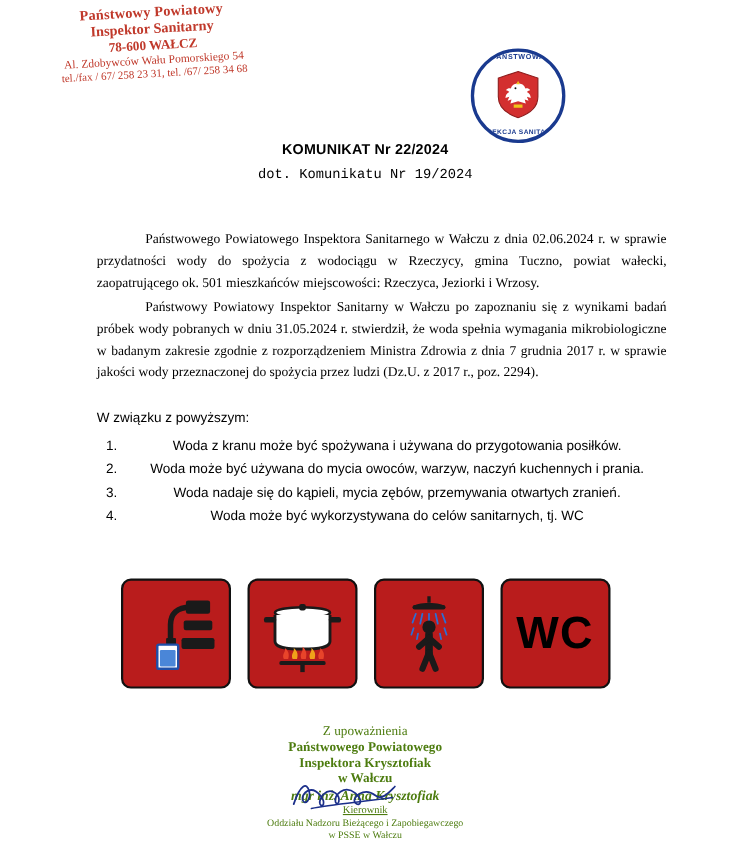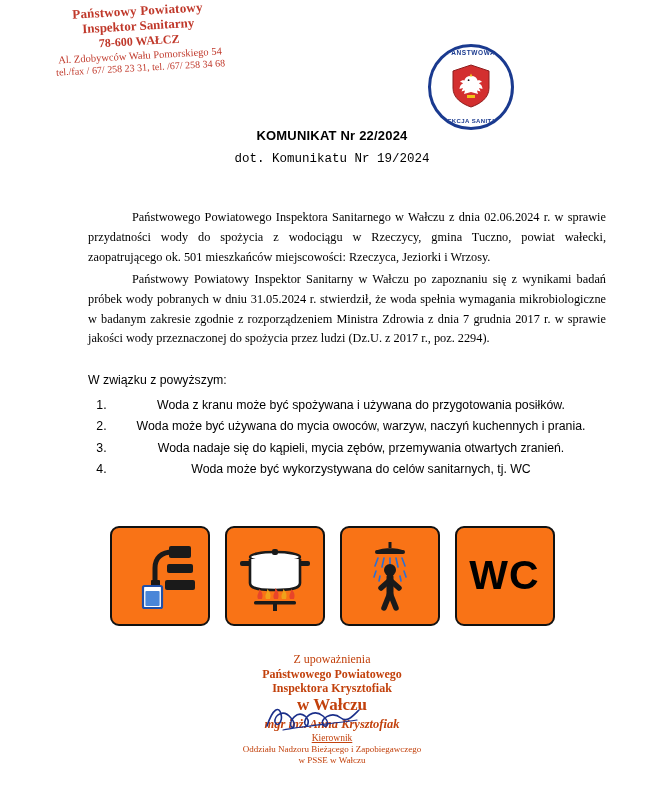--- a/index.html
+++ b/index.html
@@ -161,21 +161,21 @@
     margin-top: 46px;
     display: flex;
     justify-content: center;
     gap: 15px;
   }
   .picto {
     width: 100px;
     height: 100px;
     border: 2px solid #111111;
     border-radius: 9px;
-    background: #f97316;
+    background: #b91c1c;
     display: flex;
     align-items: center;
     justify-content: center;
     box-sizing: border-box;
   }
   .picto.wc {
     font-family: "Liberation Sans", sans-serif;
     font-size: 41px;
     font-weight: bold;
     letter-spacing: 1px;
@@ -184,29 +184,29 @@
   
   .signature {
     position: absolute;
     left: 0;
     right: 0;
     bottom: 18px;
     text-align: center;
   }
   .sig-stamp {
     display: inline-block;
-    color: #c2410c;
+    color: #4d7c0f;
     font-family: "Liberation Serif", serif;
     line-height: 1.2;
     position: relative;
   }
   .sig-l1 { font-size: 12px; }
   .sig-l2 { font-size: 12px; font-weight: bold; }
   .sig-l3 { font-size: 12px; font-weight: bold; }
-  .sig-l4 { font-size: 17px; font-weight: bold; }
+  .sig-l4 { font-size: 12px; font-weight: bold; }
   .sig-name {
     font-size: 12.5px;
     font-style: italic;
     font-weight: bold;
     margin-top: 1px;
   }
   .sig-l6 { font-size: 9.5px; margin-top: 1px; text-decoration: underline; }
   .sig-l7 { font-size: 9px; }
   .sig-l8 { font-size: 9px; }
 

